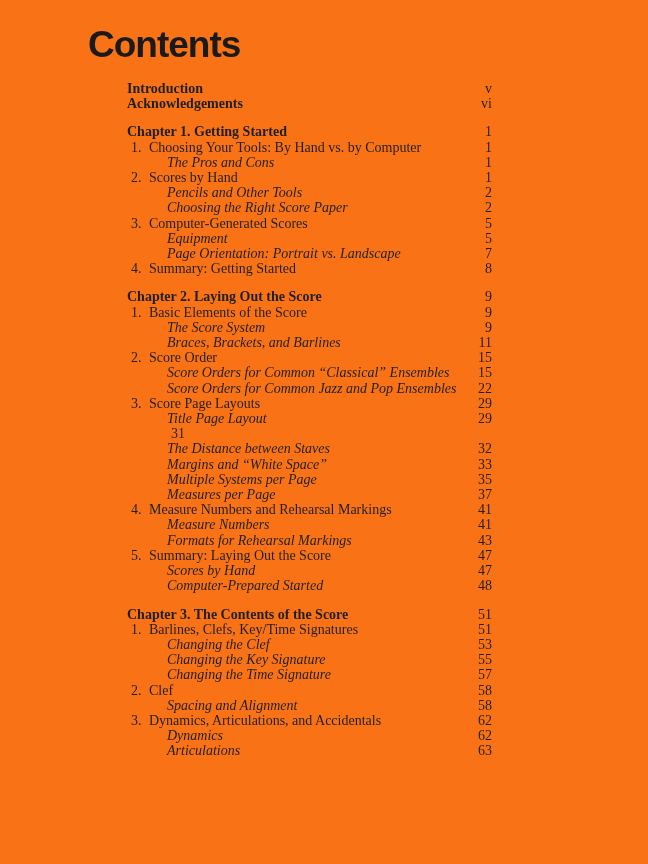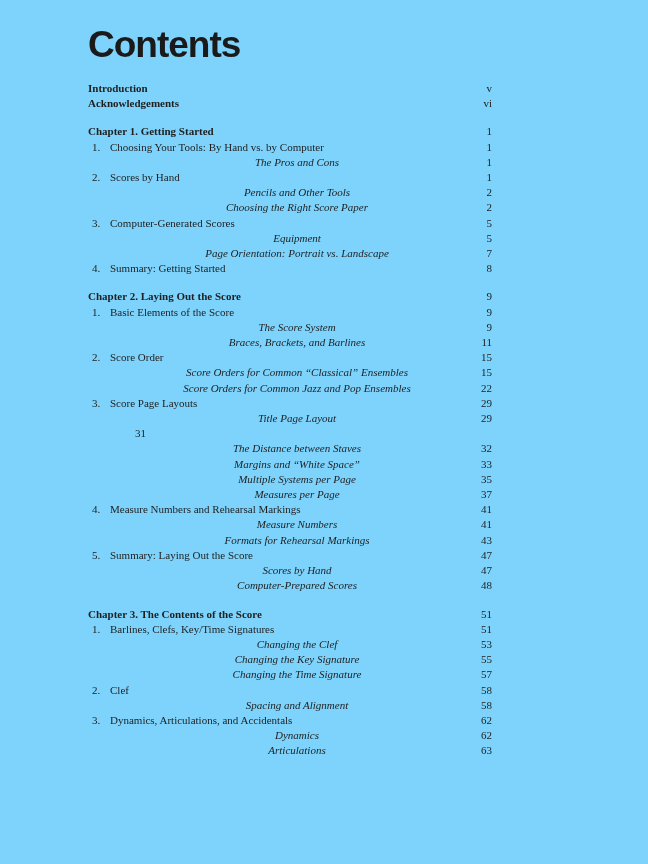--- a/index.html
+++ b/index.html
@@ -4,21 +4,21 @@
 <style>
   html, body {
     margin: 0;
     padding: 0;
     background: #ffffff;
   }
   .page {
     position: relative;
     width: 648px;
     height: 864px;
-    background: #7dd3fc;
+    background: #f97316;
     overflow: hidden;
     color: #1f1f1f;
     font-family: "Liberation Serif", serif;
   }
   .content {
     position: absolute;
     left: 88px;
     top: 26px;
     width: 404px; 
   }
@@ -28,21 +28,22 @@
     font-weight: 700;
     font-size: 37px;
     line-height: 38px;
     letter-spacing: -1px;
     color: #1a1a1a;
   }
   .toc-row {
     display: flex;
     align-items: baseline;
     line-height: 15.2px;
-    font-size: 11px;
+    font-size: 14px;
+    margin-left: 39px;
   }
   .toc-row .num {
     flex: 0 0 22px;
     padding-left: 4px;
     box-sizing: border-box;
   }
   .toc-row .spacer-sub {
     flex: 0 0 40px;
   }
   .toc-row .label {
@@ -50,21 +51,21 @@
     padding-right: 8px;
   }
   .toc-row .pageno {
     flex: 0 0 auto;
     text-align: right;
     min-width: 18px;
     font-style: normal;
     font-weight: 400;
   }
   .toc-row.bold .label { font-weight: 700; }
-  .toc-row.sub .label { font-style: italic; text-align: center; }
+  .toc-row.sub .label { font-style: italic; }
   .chapter-block { margin-top: 13px; }
   .front-matter { margin-top: 0; }
 </style>
 </head>
 <body>
 
 <div class="page">
   <div class="content">
     <h1 class="toc-title">Contents</h1>
     <div id="front-matter" class="front-matter">
@@ -218,21 +219,21 @@
             <span class="label">Summary: Laying Out the Score</span>
             <span class="pageno">47</span>
           </div>
           <div class="toc-row sub">
             <span class="spacer-sub"></span>
             <span class="label">Scores by Hand</span>
             <span class="pageno">47</span>
           </div>
           <div class="toc-row sub">
             <span class="spacer-sub"></span>
-            <span class="label">Computer-Prepared Scores</span>
+            <span class="label">Computer-Prepared Started</span>
             <span class="pageno">48</span>
           </div>
         </div>
         <div class="chapter-block">
           <div class="toc-row bold">
             <span class="label">Chapter 3. The Contents of the Score</span>
             <span class="pageno">51</span>
           </div>
           <div class="toc-row item">
             <span class="num">1.</span>

